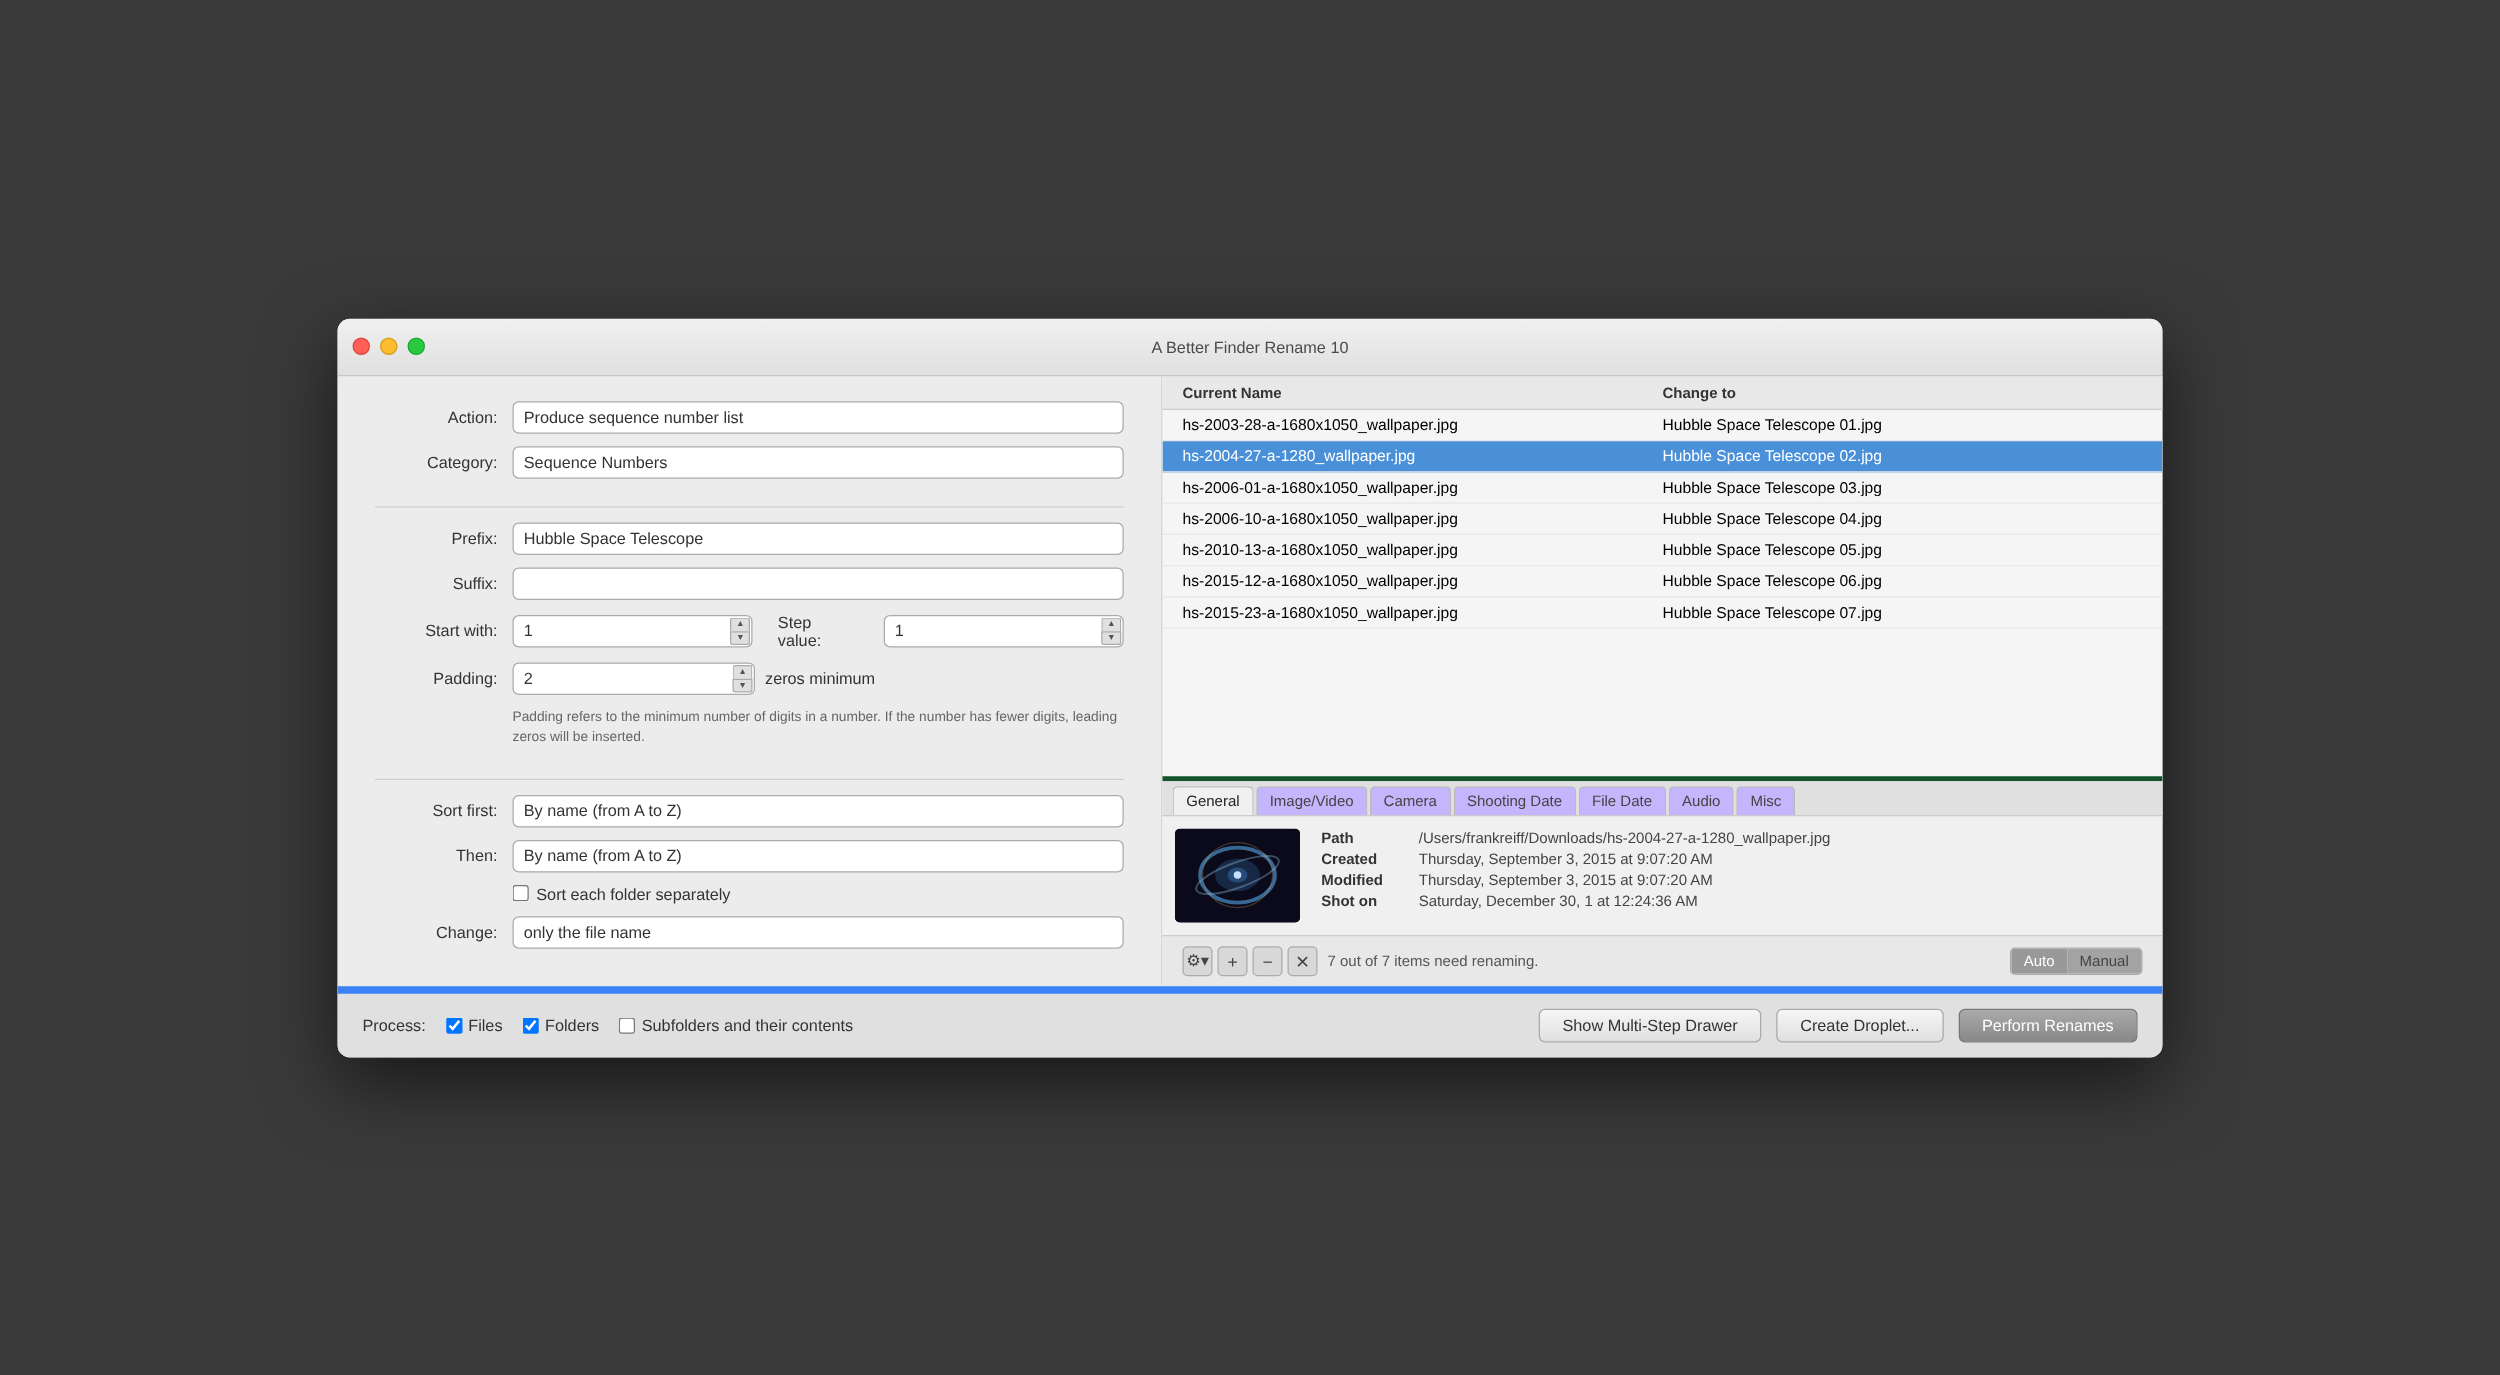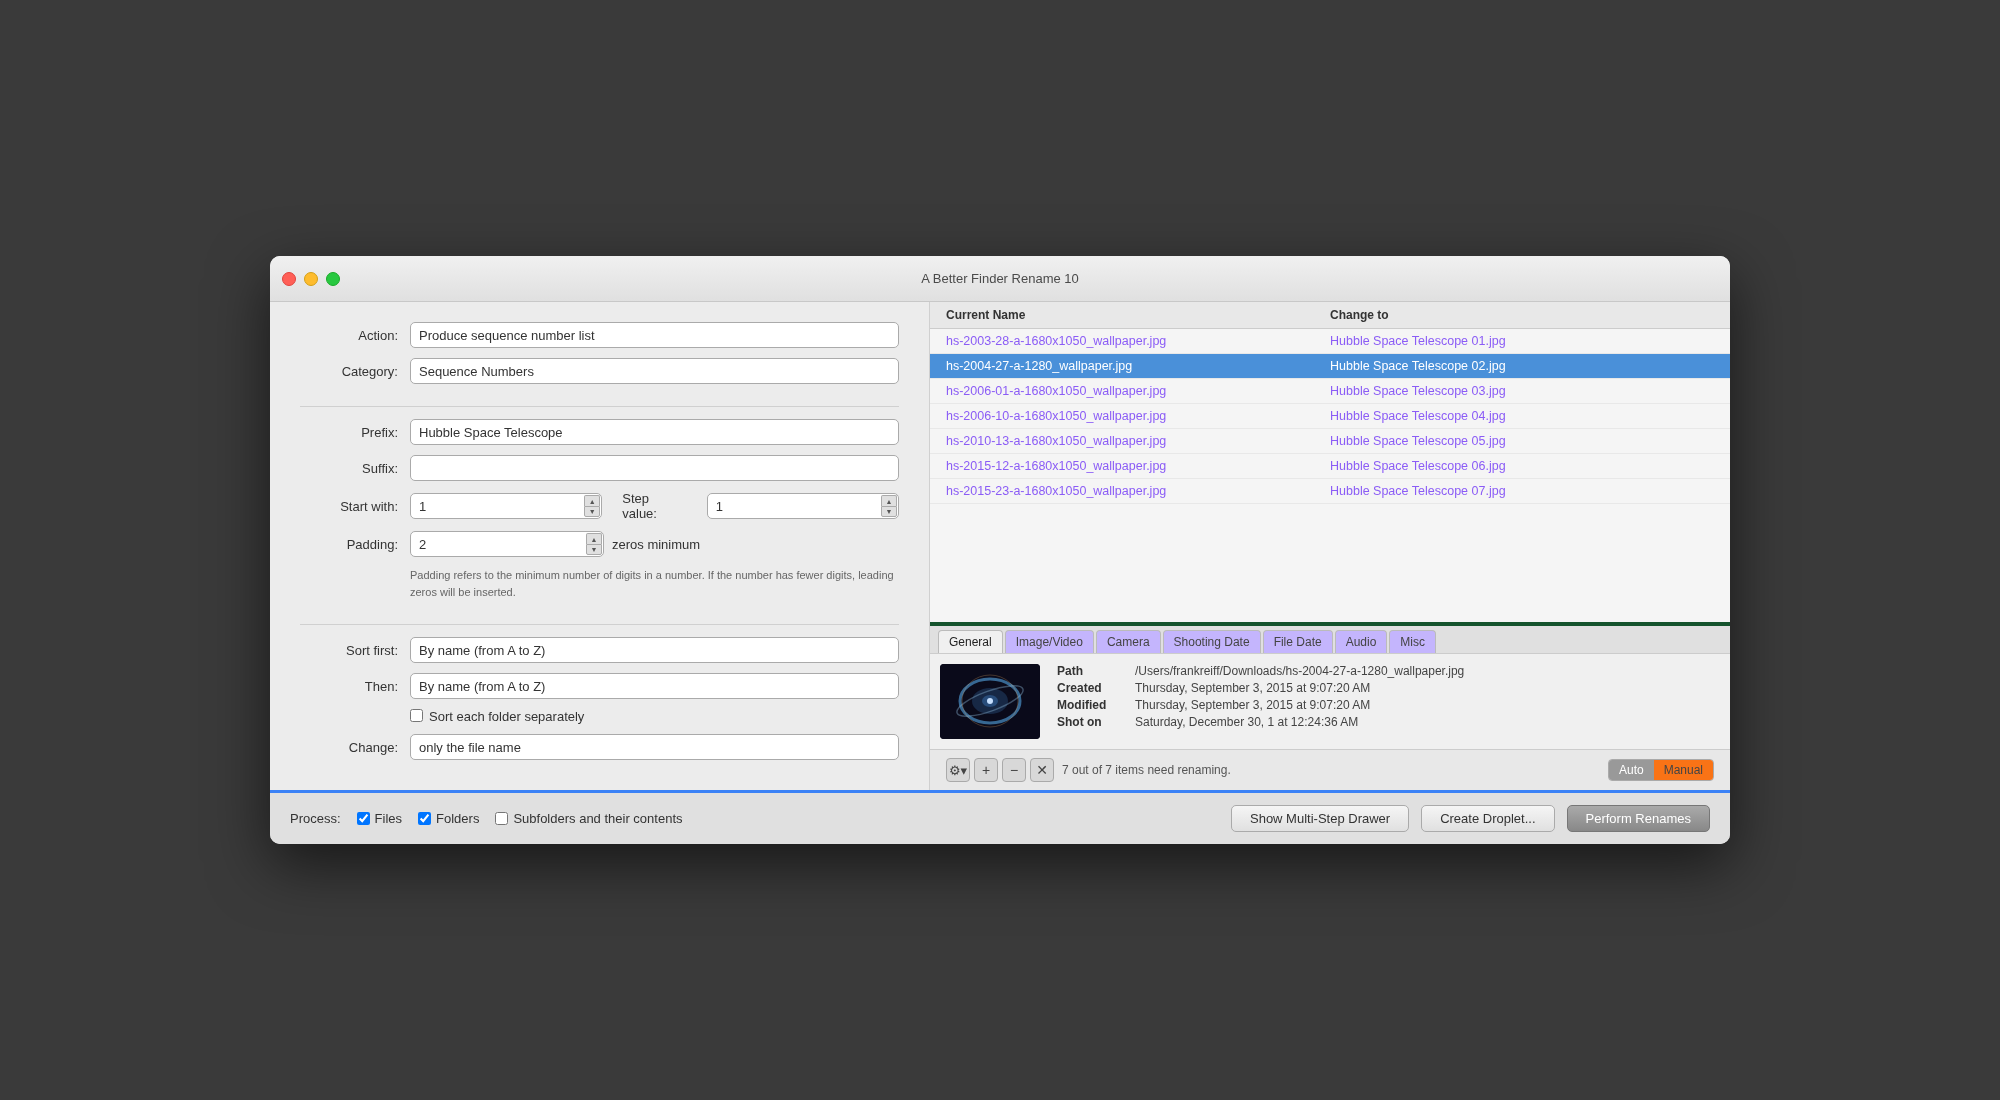--- a/index.html
+++ b/index.html
@@ -204,21 +204,21 @@
       font-size: 12px;
       font-weight: 600;
       color: #333;
     }
     .table-row {
       display: grid;
       grid-template-columns: 1fr 1fr;
       padding: 5px 16px;
       border-bottom: 1px solid #e8e8e8;
       font-size: 12.5px;
-      color: #8b5cf6;
+      color: #000000;
       cursor: pointer;
     }
     .table-row.selected { background: #4a90d9; color: white; }
     .table-row.selected .cell { color: white; }
     .cell { overflow: hidden; text-overflow: ellipsis; white-space: nowrap; }
     .preview-section {
       border-top: 4px solid #14532d;
       background: #f0f0f0;
       min-height: 120px;
     }
@@ -312,32 +312,32 @@
     .auto-manual {
       display: flex;
       border: 1px solid #aaa;
       border-radius: 4px;
       overflow: hidden;
     }
     .am-btn {
       padding: 3px 10px;
       font-size: 12px;
       cursor: pointer;
-      background: #f97316;
+      background: #a3a3a3;
       color: #444;
       border: none;
     }
     .am-btn.active {
       background: #999;
       color: white;
     }
     
     .window-footer {
       background: #e0e0e0;
-      border-top: 3px solid #3b82f6;
+      border-top: 6px solid #3b82f6;
       padding: 12px 20px;
       display: flex;
       align-items: center;
       gap: 12px;
     }
     .process-row {
       display: flex;
       align-items: center;
       gap: 16px;
       flex: 1;

